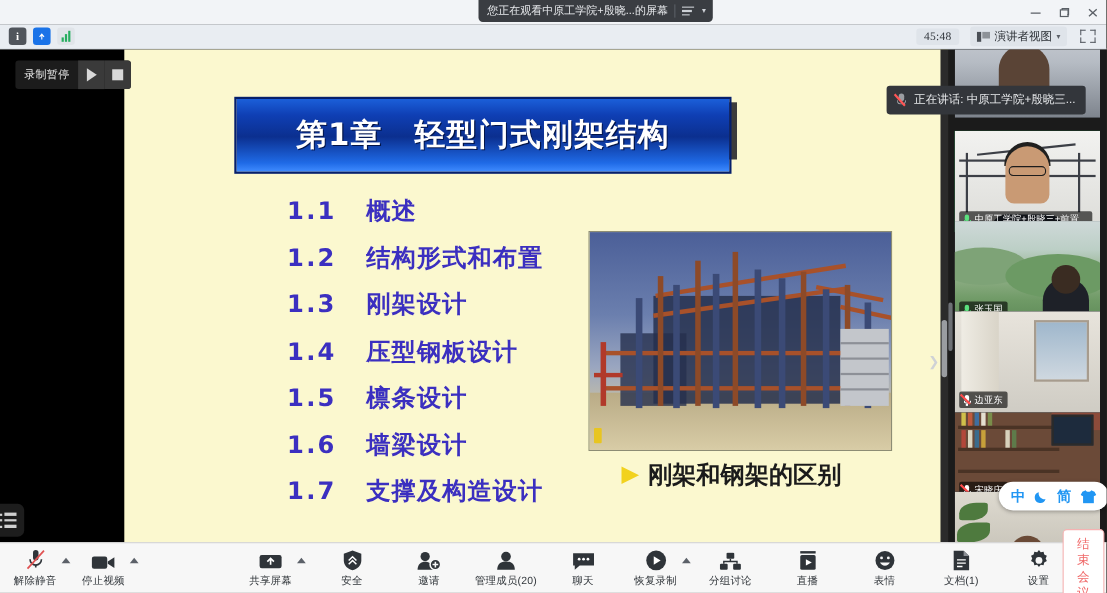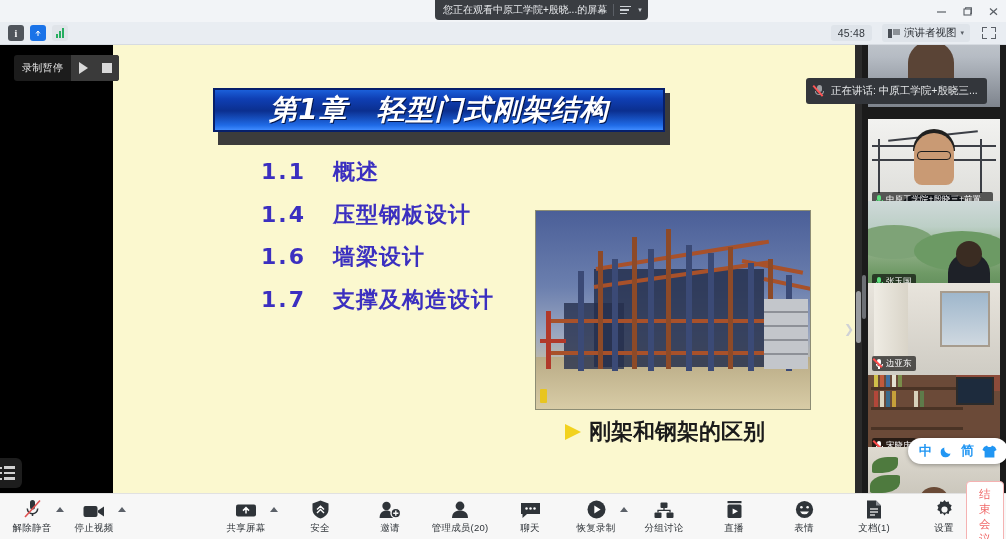--- a/index.html
+++ b/index.html
@@ -55,21 +55,21 @@
   .sb-shield { background:#1a73e8; color:#fff; display:flex; align-items:center; justify-content:center;}
   .sb-net { background:#e0e4e9; display:flex; align-items:flex-end; justify-content:center; gap:1px; padding:3px 2px;}
   .sb-net i { width:2px; background:#27ae60; display:block; }
   .sb-net i:nth-child(1){ height:4px; }
   .sb-net i:nth-child(2){ height:7px; }
   .sb-net i:nth-child(3){ height:10px; }
 
   .subbar-right { margin-left:auto; display:flex; align-items:center; gap:10px; padding-right:8px; }
   .timer-box {
     background:#dfe4ea; color:#33383e; font-size:10.5px;
-    padding:2px 7px; border-radius:3px; letter-spacing:.2px;
+    padding:2px 7px; border-radius:3px; letter-spacing:.2px;font-family:Liberation Serif, serif;
   }
   .viewmode {
     display:flex; align-items:center; gap:4px;
     background:#dfe4ea; color:#2c3036; font-size:10.5px;
     padding:2px 6px; border-radius:3px;
   }
   .viewmode .vm-caret{ font-size:7px; color:#5a5f66; }
   .fs-btn { width:18px; height:18px; position:relative; }
   .fs-btn span{ position:absolute; width:5px; height:5px; border:1.5px solid #5a5f66; }
   .fs-btn span:nth-child(1){ left:2px; top:3px; border-right:none; border-bottom:none; }
@@ -112,34 +112,33 @@
   .side-tab .lines .bar{ width:11px; height:2.5px; background:#d0d0d0; }
 
   
   .slide-title-wrap{
     position:absolute; left:100px; top:43px; width:452px; height:56px;
   }
   .slide-title-shadow{
     position:absolute; left:5px; top:5px; width:452px; height:52px; background:#3c3c3c;
   }
   .slide-title{
-    position:absolute; left:0; top:0; width:452px; height:44px;
+    position:absolute; left:0; top:0; width:452px; height:70px;
     background: linear-gradient(to bottom, #1b5fd9 0%, #0f3fb4 22%, #0b2f8f 52%, #1f6ae6 88%, #3f8bff 100%);
     border:2px solid #061f6b;
     display:flex; align-items:center; justify-content:center;
     color:#ffffff;
     font-size:28px; font-weight:bold;
     letter-spacing:1px;
     font-family:"DejaVu Sans","Liberation Sans",sans-serif;
     text-shadow: 1px 1px 0 #031447;
-    font-style: italic;
   }
 
   .toc{
-    position:absolute; left:148px; top:112px; width:280px;
+    position:absolute; left:148px; top:132px; width:280px;
   }
   .toc-row{
     display:flex; align-items:baseline; margin-bottom:12.5px;
     color:#3b2fc0; font-weight:bold;
     font-family:"DejaVu Sans","Liberation Sans",sans-serif;
   }
   .toc-num{ width:72px; font-size:22px; letter-spacing:2px; }
   .toc-txt{ font-size:22px; letter-spacing:1px; }
 
   
@@ -366,22 +365,34 @@
         <div class="slide-title-shadow"></div>
         <div class="slide-title">第1章　轻型门式刚架结构</div>
       </div>
 
       <div class="toc">
         <div class="toc-row">
           <span class="toc-num">1.1</span>
           <span class="toc-txt">概述</span>
         </div>
         <div class="toc-row">
+          <span class="toc-num">1.2</span>
+          <span class="toc-txt">结构形式和布置</span>
+        </div>
+        <div class="toc-row">
+          <span class="toc-num">1.3</span>
+          <span class="toc-txt">刚架设计</span>
+        </div>
+        <div class="toc-row">
           <span class="toc-num">1.4</span>
           <span class="toc-txt">压型钢板设计</span>
+        </div>
+        <div class="toc-row">
+          <span class="toc-num">1.5</span>
+          <span class="toc-txt">檩条设计</span>
         </div>
         <div class="toc-row">
           <span class="toc-num">1.6</span>
           <span class="toc-txt">墙梁设计</span>
         </div>
         <div class="toc-row">
           <span class="toc-num">1.7</span>
           <span class="toc-txt">支撑及构造设计</span>
         </div>
       </div>

